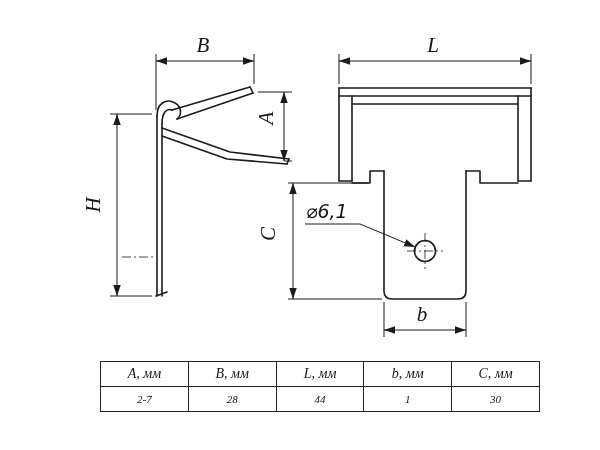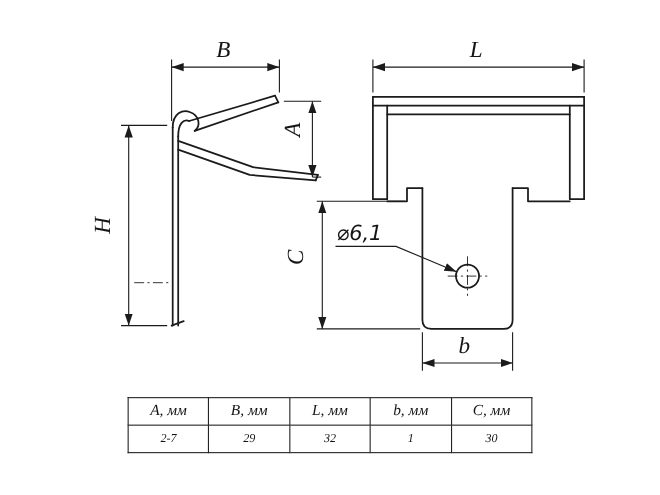--- a/index.html
+++ b/index.html
@@ -7,21 +7,21 @@
     position:relative;width:600px;height:450px;background:#ffffff;
     font-family:"Liberation Serif",serif;overflow:hidden;
   }
   svg{position:absolute;left:0;top:0;}
   .part{stroke:#1b1b1b;stroke-width:1.6;fill:none;stroke-linecap:round;stroke-linejoin:round;}
   .dim{stroke:#1b1b1b;stroke-width:1;fill:none;}
   .cline{stroke:#1b1b1b;stroke-width:.8;fill:none;stroke-dasharray:9 3 2 3;}
   .dimtext{font-family:"Liberation Serif",serif;font-style:italic;font-size:21px;fill:#151515;}
   .holetext{font-family:"DejaVu Sans",sans-serif;font-style:italic;font-size:19px;fill:#151515;}
   #dim-table{
-    position:absolute;left:116px;top:361px;width:368px;height:48px;
+    position:absolute;left:100px;top:361px;width:440px;height:48px;
     border-collapse:collapse;table-layout:fixed;
   }
   #dim-table td{
     border:1.6px solid #232323;text-align:center;vertical-align:middle;
     font-family:"Liberation Serif",serif;font-style:italic;color:#151515;
     font-size:14px;height:24px;padding:0;
   }
   #dim-table tr.vals td{font-size:11px;}
 </style>
 </head>
@@ -122,21 +122,21 @@
     <tbody>
       <tr class="hdrs">
         <td>A, мм</td>
         <td>B, мм</td>
         <td>L, мм</td>
         <td>b, мм</td>
         <td>C, мм</td>
       </tr>
       <tr class="vals">
         <td>2-7</td>
-        <td>29</td>
-        <td>32</td>
+        <td>28</td>
+        <td>44</td>
         <td>1</td>
         <td>30</td>
       </tr>
     </tbody>
   </table>
 
 </div>
 
 </body></html>

